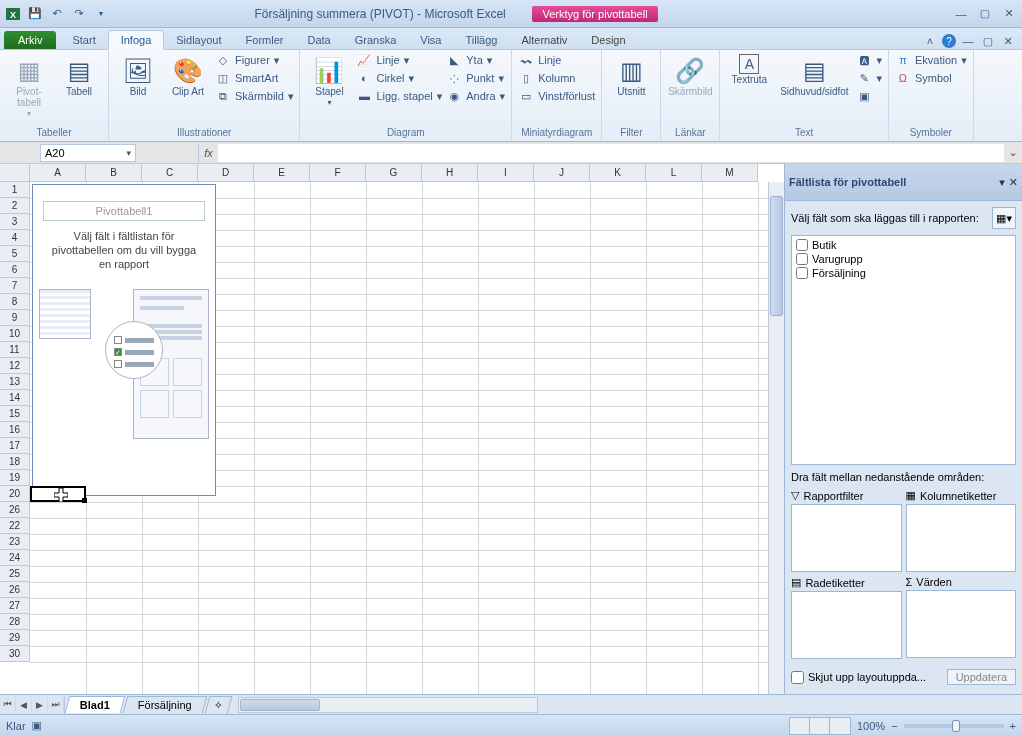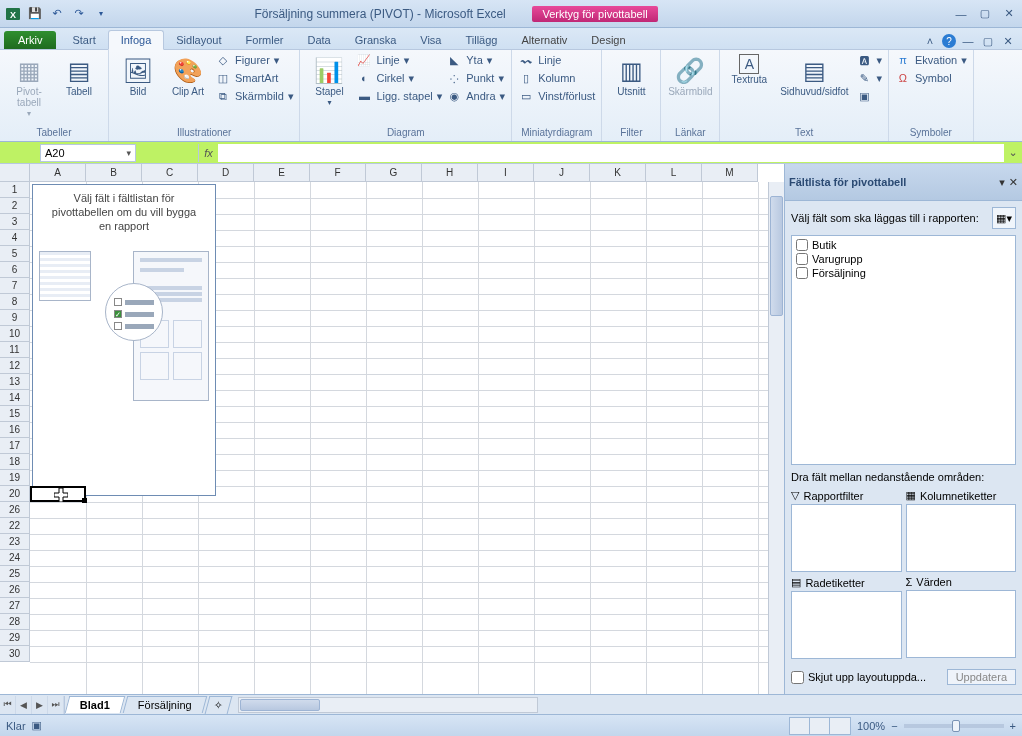--- a/index.html
+++ b/index.html
@@ -29,21 +29,21 @@
 .group .row { display:flex; align-items:flex-start; gap:4px; }
 .bigbtn { display:flex; flex-direction:column; align-items:center; width:46px; padding:2px; color:#3b5a82; font-size:10px; text-align:center; line-height:11px;}
 .bigbtn.disabled{color:#9aa8ba;}
 .bigbtn .ico { width:32px;height:32px; display:flex;align-items:center;justify-content:center; font-size:24px;}
 .smbtns { display:flex;flex-direction:column;gap:2px; font-size:11px; color:#3b5a82;}
 .smbtn{display:flex;align-items:center;gap:4px;white-space:nowrap;}
 .smbtn .si{width:16px;height:16px;display:inline-flex;align-items:center;justify-content:center;}
 .grouplabel{font-size:10px;color:#5a7399;text-align:center;padding-bottom:1px;width:100%;}
 
 
-.fbar { height:22px; background:#bef264; border-bottom:1px solid #b7c8df; display:flex; align-items:center; }
+.fbar { height:22px; background:#e5e5e5; border-bottom:1px solid #b7c8df; display:flex; align-items:center; }
 .namebox{width:96px;border:1px solid #b7c8df;background:#fff;height:18px;margin:0 2px 0 40px; font-size:11px; padding:1px 4px; display:flex;align-items:center;}
 .namebox .arrow{margin-left:auto;color:#555;font-size:9px;}
 .fxlabel{width:20px;text-align:center;color:#555;font-style:italic;font-size:11px;border-left:1px solid #b7c8df;height:18px;display:flex;align-items:center;justify-content:center;margin-left:60px;}
 .fxinput{flex:1;border:none;height:18px;padding:1px 4px;font-size:11px;}
 .fxexp{width:18px;color:#555;display:flex;align-items:center;justify-content:center;}
 
 
 .main { display:flex; height:530px; }
 .sheet { flex:1; background:#fff; position:relative; overflow:hidden; }
 .cornercell{position:absolute;left:0;top:0;width:30px;height:18px;background:#e9eef5;border-right:1px solid #c0c9d6;border-bottom:1px solid #c0c9d6;}
@@ -383,20 +383,21 @@
         <div class="hline" style="top: 368px;"></div>
         <div class="hline" style="top: 384px;"></div>
         <div class="hline" style="top: 400px;"></div>
         <div class="hline" style="top: 416px;"></div>
         <div class="hline" style="top: 432px;"></div>
         <div class="hline" style="top: 448px;"></div>
         <div class="hline" style="top: 464px;"></div>
         <div class="hline" style="top: 480px;"></div>
       </div>
     <div class="pivotph">
+      <div class="titlebox">Pivottabell1</div>
       <div class="msg">Välj fält i fältlistan för pivottabellen om du vill bygga en rapport</div>
       <div class="ill">
         <div class="illbox1"></div>
         <div class="illbox2">
           <div style="margin:6px;height:4px;background:#c8d3e4;"></div>
           <div style="margin:2px 6px;height:4px;background:#c8d3e4;width:60%;"></div>
           <div style="margin:14px 6px 2px;height:4px;background:#c8d3e4;"></div>
           <div style="margin:2px 6px;height:4px;background:#c8d3e4;"></div>
           <div style="margin:2px 6px;height:4px;background:#c8d3e4;"></div>
           <div style="display:grid;grid-template-columns:1fr 1fr;gap:4px;margin:18px 6px;">

